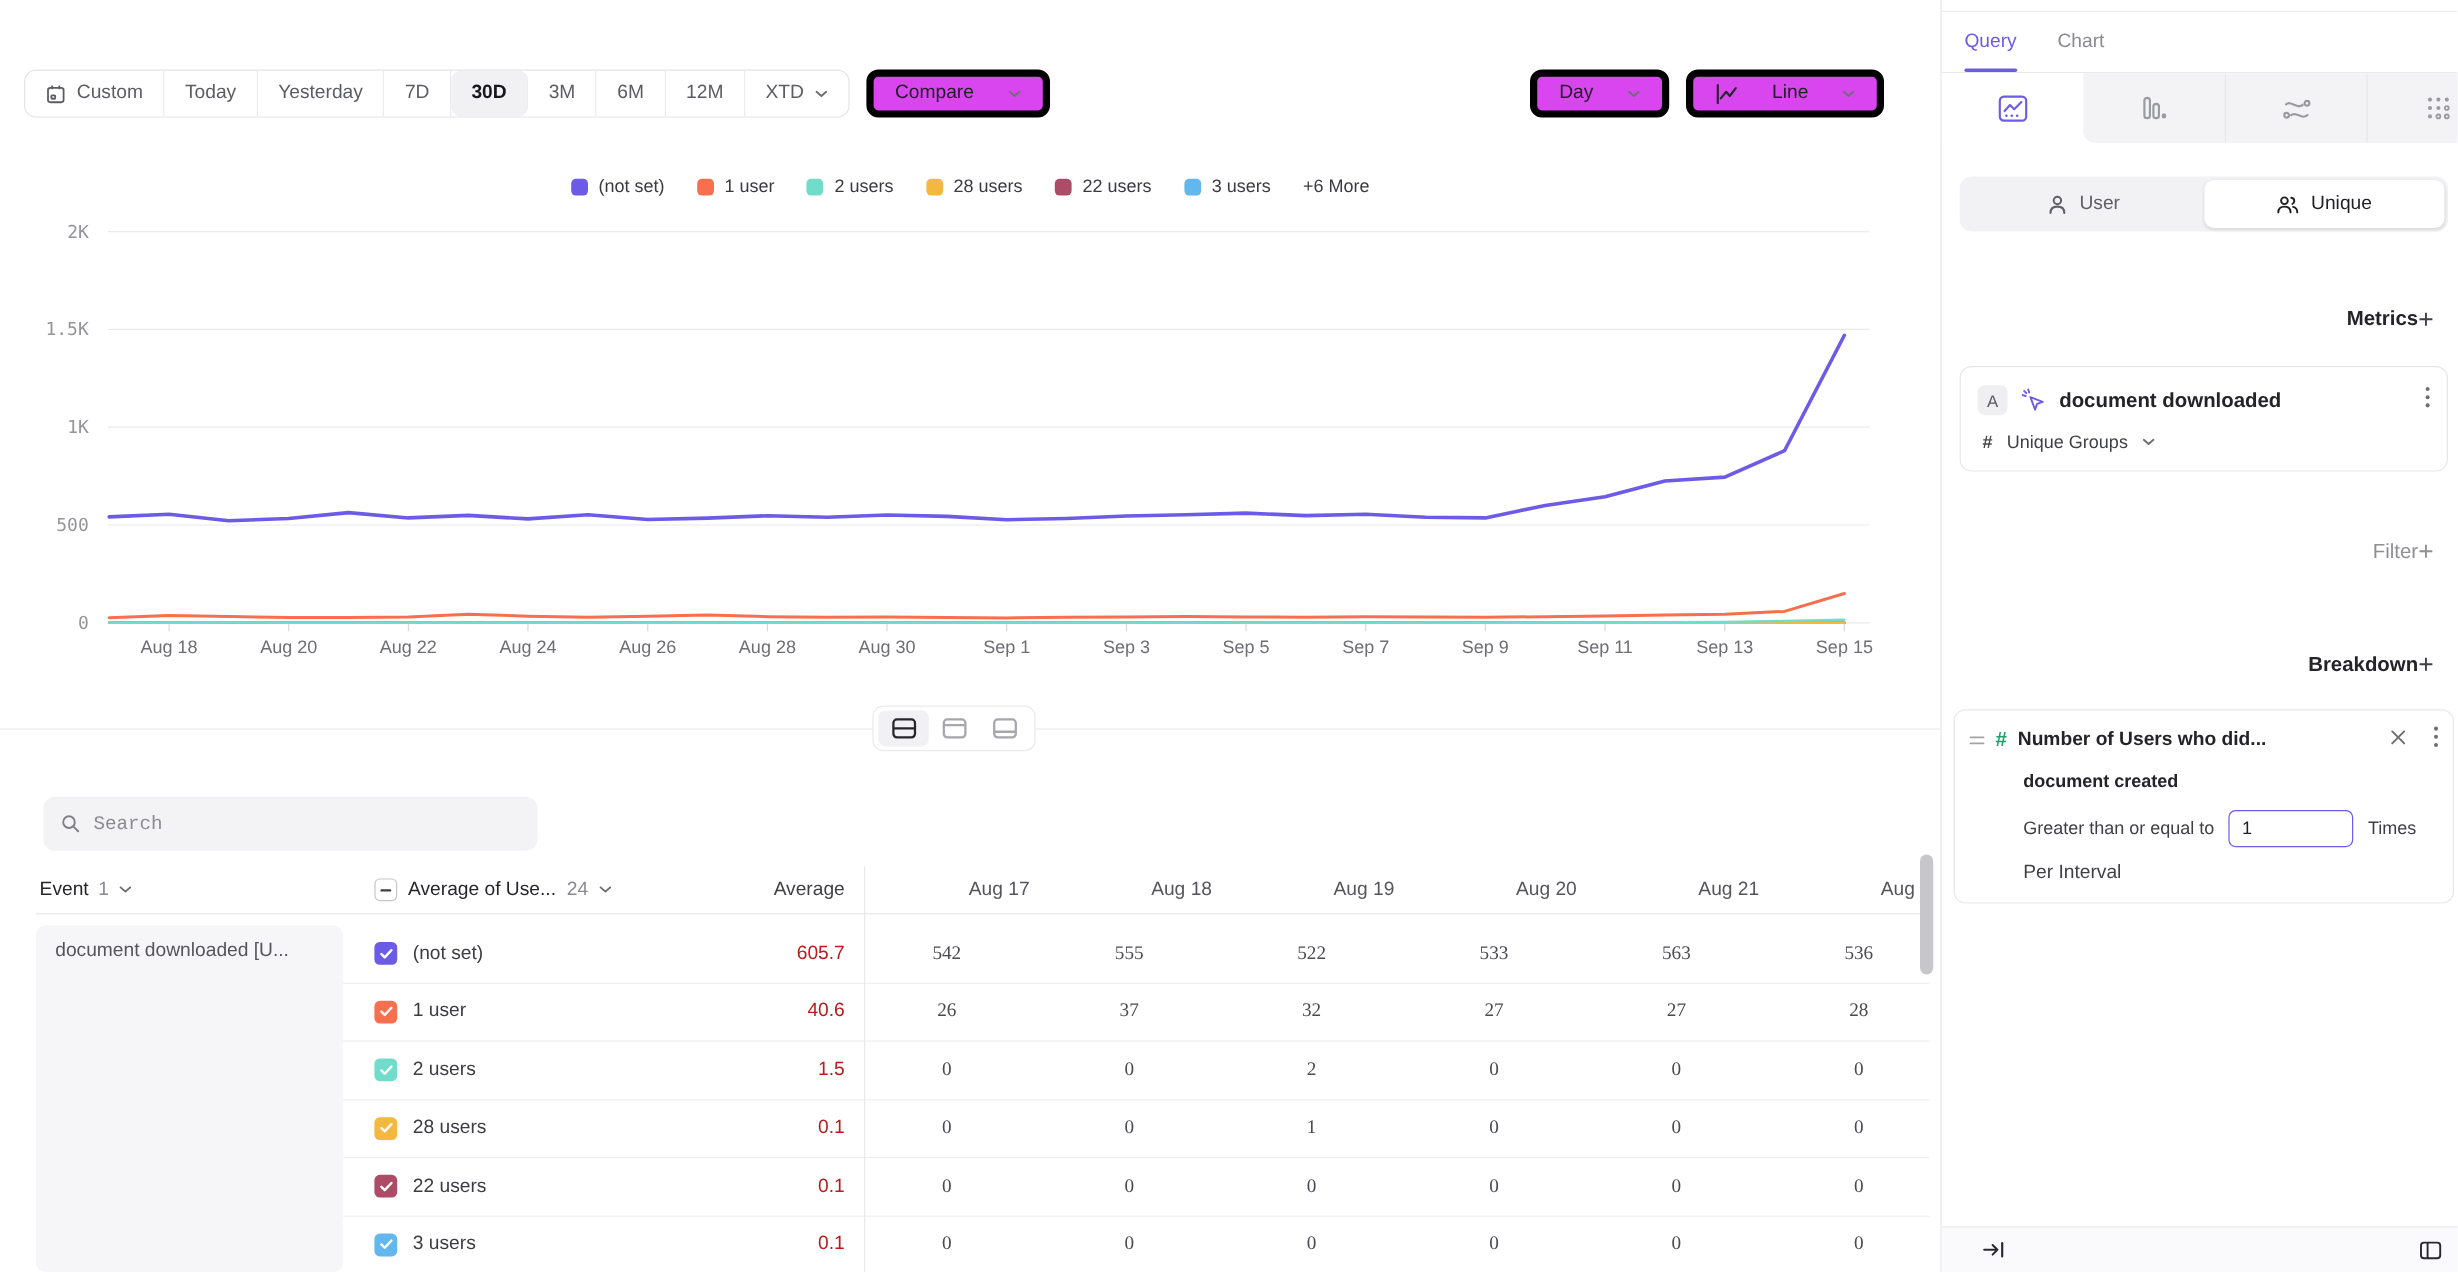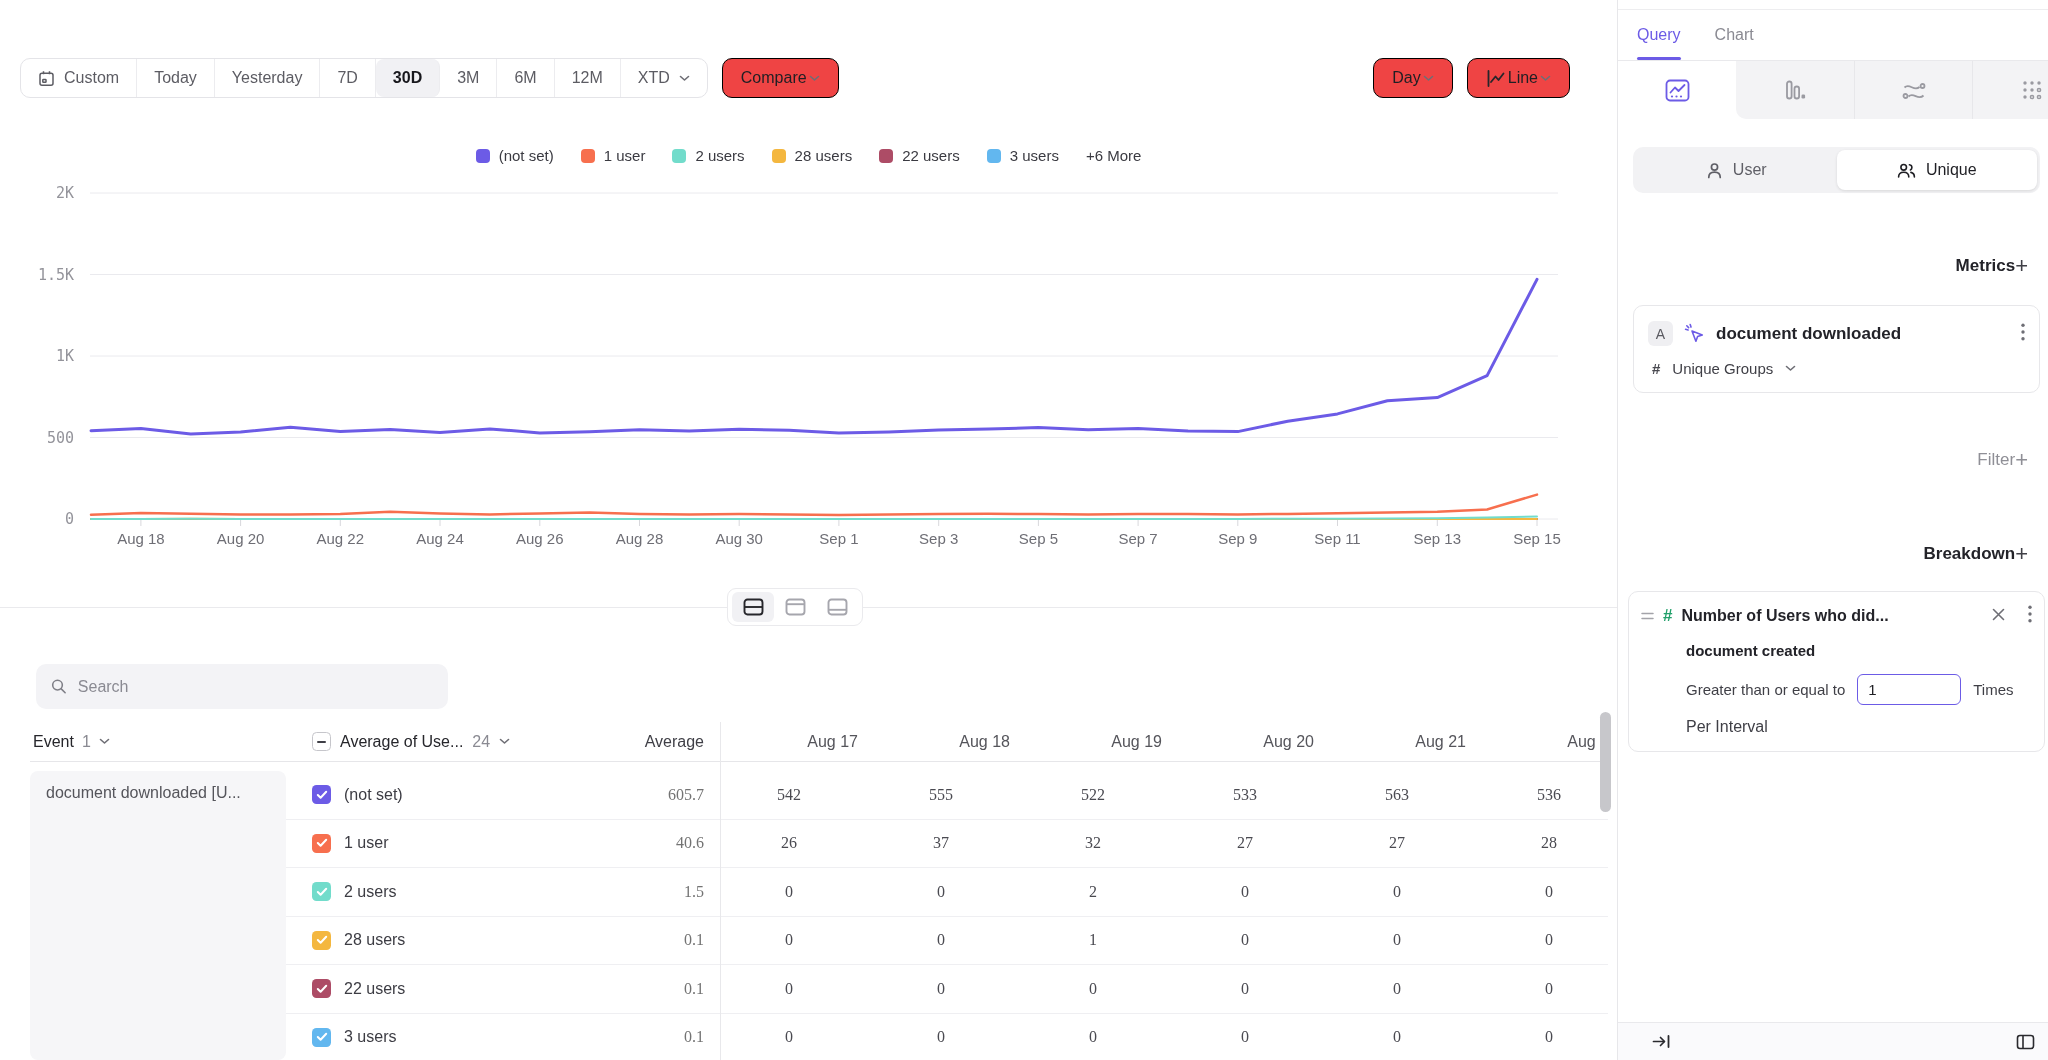--- a/index.html
+++ b/index.html
@@ -7,59 +7,59 @@
     font-family:"Liberation Sans",sans-serif;color:#1F1F24}
   #app{display:flex;width:2048px;height:1060px}
   .main{position:relative;width:1617px;height:1060px;flex:none}
 
   
   .toolbar{position:absolute;top:58px;left:20px;right:47px;height:40px;display:flex;align-items:stretch}
   .range-group{display:flex;border:1px solid #E4E4E8;border-radius:10px;background:#fff;overflow:hidden}
   .range-btn{display:flex;align-items:center;gap:9px;padding:0 17px;font-size:16px;color:#5C5C63;border-right:1px solid #ECECEF;cursor:pointer;white-space:nowrap}
   .range-btn:last-child{border-right:none}
   .range-btn.active{background:#F1F1F4;color:#17171C;font-weight:bold;border-radius:8px}
-  .btn{display:flex;align-items:center;gap:2px;border:1px solid #000000;border-radius:10px;background:#ef4444;padding:0 18px;font-size:16px;color:#1F1F24;cursor:pointer;white-space:nowrap}
+  .btn{display:flex;align-items:center;gap:28px;border:6px solid #000000;border-radius:10px;background:#d946ef;padding:0 18px;font-size:16px;color:#1F1F24;cursor:pointer;white-space:nowrap}
   .compare{margin-left:14px}
   .toolbar-right{margin-left:auto;display:flex;gap:14px}
   .chev{color:#6E6E75;flex:none}
 
   
   .legend{position:absolute;top:147px;left:0;width:100%;display:flex;justify-content:center;align-items:center;gap:27px;font-size:15px;color:#3A3A41}
   .legend-item{display:flex;align-items:center;gap:9px;cursor:pointer}
   .swatch{width:14px;height:14px;border-radius:4px;flex:none}
   #chart{position:absolute;top:172px;left:0}
   .ylab{font-family:"DejaVu Sans Mono",monospace;font-size:15px;fill:#94949B}
   .xlab{font-size:15px;fill:#6E6E75}
 
   
   .hdivider{position:absolute;top:607px;left:0;width:1617px;border-top:1px solid #EAEAED}
   .layout-toggle{position:absolute;top:588px;left:727px;height:38px;background:#fff;border:1px solid #EAEAED;border-radius:9px;display:flex;align-items:center;padding:0 4px;z-index:2}
   .lt-btn{width:42px;height:30px;display:flex;align-items:center;justify-content:center;border-radius:6px;color:#A6A6AD;cursor:pointer}
   .lt-btn.active{background:#F1F1F4;color:#26262B}
 
   
   .search{position:absolute;top:664px;left:36px;width:412px;height:45px;background:#F3F3F6;border-radius:10px;display:flex;align-items:center;padding:0 15px;gap:11px}
-  .search input{border:none;outline:none;background:transparent;font-size:16px;color:#1F1F24;width:100%;font-family:Liberation Sans, sans-serif}
+  .search input{border:none;outline:none;background:transparent;font-size:16px;color:#1F1F24;width:100%;font-family:Liberation Mono, monospace}
   ::placeholder{color:#8A8A92}
   .thead{position:absolute;top:722px;left:30px;width:1578px;height:40px;display:flex;align-items:center;border-bottom:1px solid #E6E6E9;overflow:hidden}
   .th-event{width:256px;display:flex;align-items:center;gap:8px;font-size:16px;color:#26262B;padding-left:3px;flex:none}
   .count{color:#8A8A92}
   .th-series{width:434px;display:flex;align-items:center;gap:9px;font-size:16px;color:#26262B;padding-left:26px;padding-right:16px;flex:none}
   .th-avg{margin-left:auto;color:#3F3F46}
   .date-h{width:152px;flex:none;text-align:right;padding-right:14px;font-size:16px;color:#55555B}
   .hcbx{width:19px;height:19px;border:1.5px solid #C6C6CB;border-radius:4.5px;background:#fff;display:flex;align-items:center;justify-content:center;flex:none}
   .hcbx .minus{width:9px;height:2px;background:#3F3F46;border-radius:1px}
   .tbody{position:absolute;top:771px;left:30px;width:1578px;height:289px;overflow:hidden}
   .event-cell{position:absolute;left:0;top:0;width:256px;height:289px;background:#F6F6F8;border-radius:8px;padding:13px 16px;font-size:16px;color:#55555B;white-space:nowrap;overflow:hidden}
   .rows{margin-left:256px}
   .trow{height:48.5px;display:flex;align-items:center;border-bottom:1px solid #EFEFF2}
   .td-series{width:434px;display:flex;align-items:center;gap:13px;padding-left:26px;padding-right:16px;flex:none}
   .cbx{width:19px;height:19px;border-radius:4.5px;display:flex;align-items:center;justify-content:center;flex:none}
   .row-label{font-size:16px;color:#3C3C43}
-  .td-avg{margin-left:auto;font-family:Liberation Serif, serif;font-size:16px;color:#737373}
+  .td-avg{margin-left:auto;font-family:Liberation Sans, sans-serif;font-size:16px;color:#b91c1c}
   .td-val{width:152px;flex:none;text-align:center;padding-right:14px;font-family:Liberation Serif, serif;font-size:16px;color:#4A4A51}
   .vline{position:absolute;left:720px;top:722px;height:338px;width:1px;background:#E8E8EB}
   .vscroll{position:absolute;left:1600px;top:712px;width:11px;height:100px;border-radius:5.5px;background:#C7C7CB}
 
   
   .sidebar{width:431px;height:1060px;border-left:1px solid #E7E7EA;position:relative;background:#fff;overflow:hidden;flex:none}
   .sidebar::before{content:"";position:absolute;top:9px;left:0;width:100%;height:1px;background:#EDEDEF}
   .side-tabs{display:flex;gap:34px;align-items:center;height:52px;margin-top:9px;border-bottom:1px solid #E9E9EC;padding-left:19px}
   .side-tab{font-size:16px;color:#8A8A92;height:100%;display:flex;align-items:center;position:relative;cursor:pointer}
   .side-tab.active{color:#6C5BE6}

